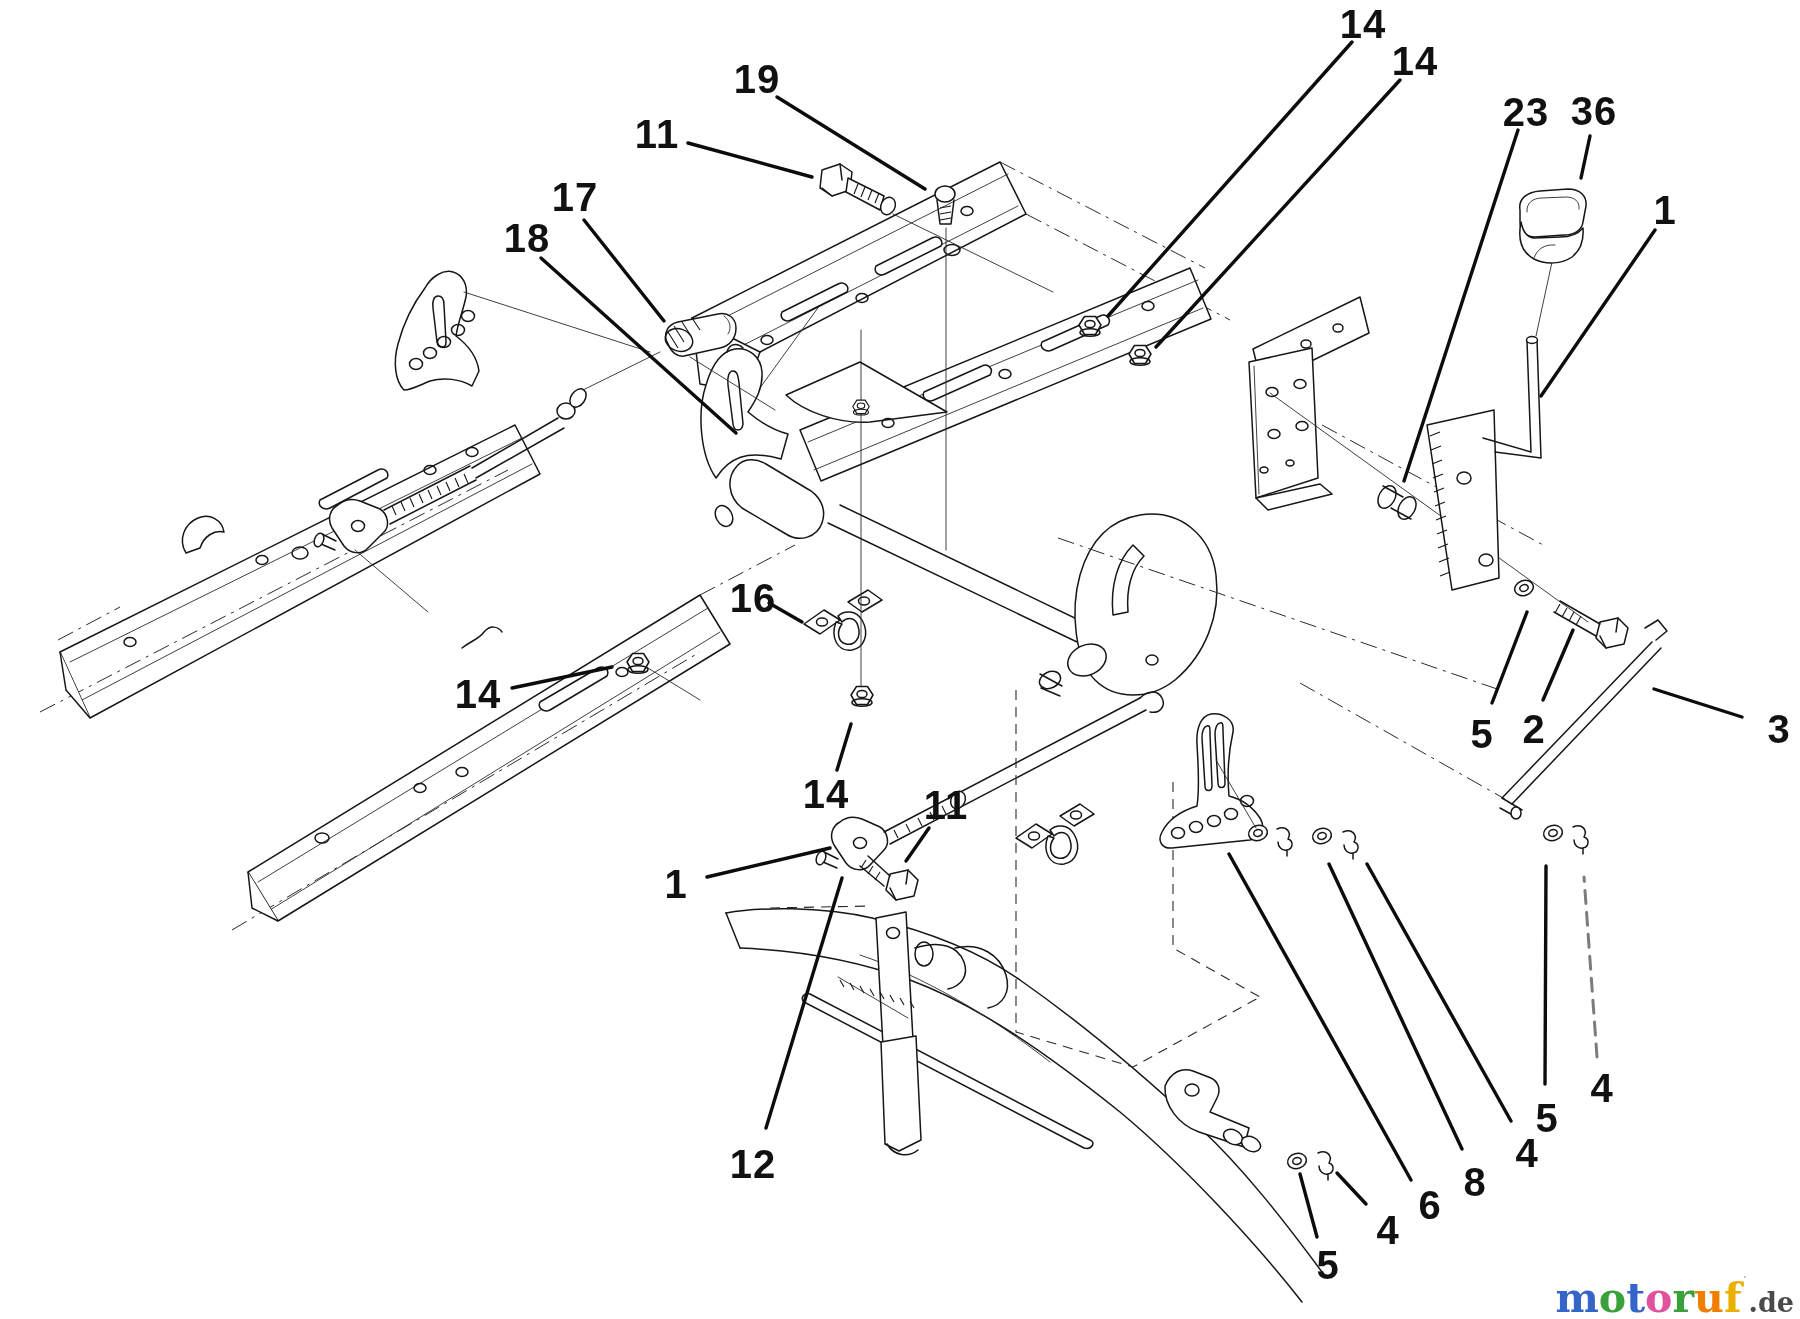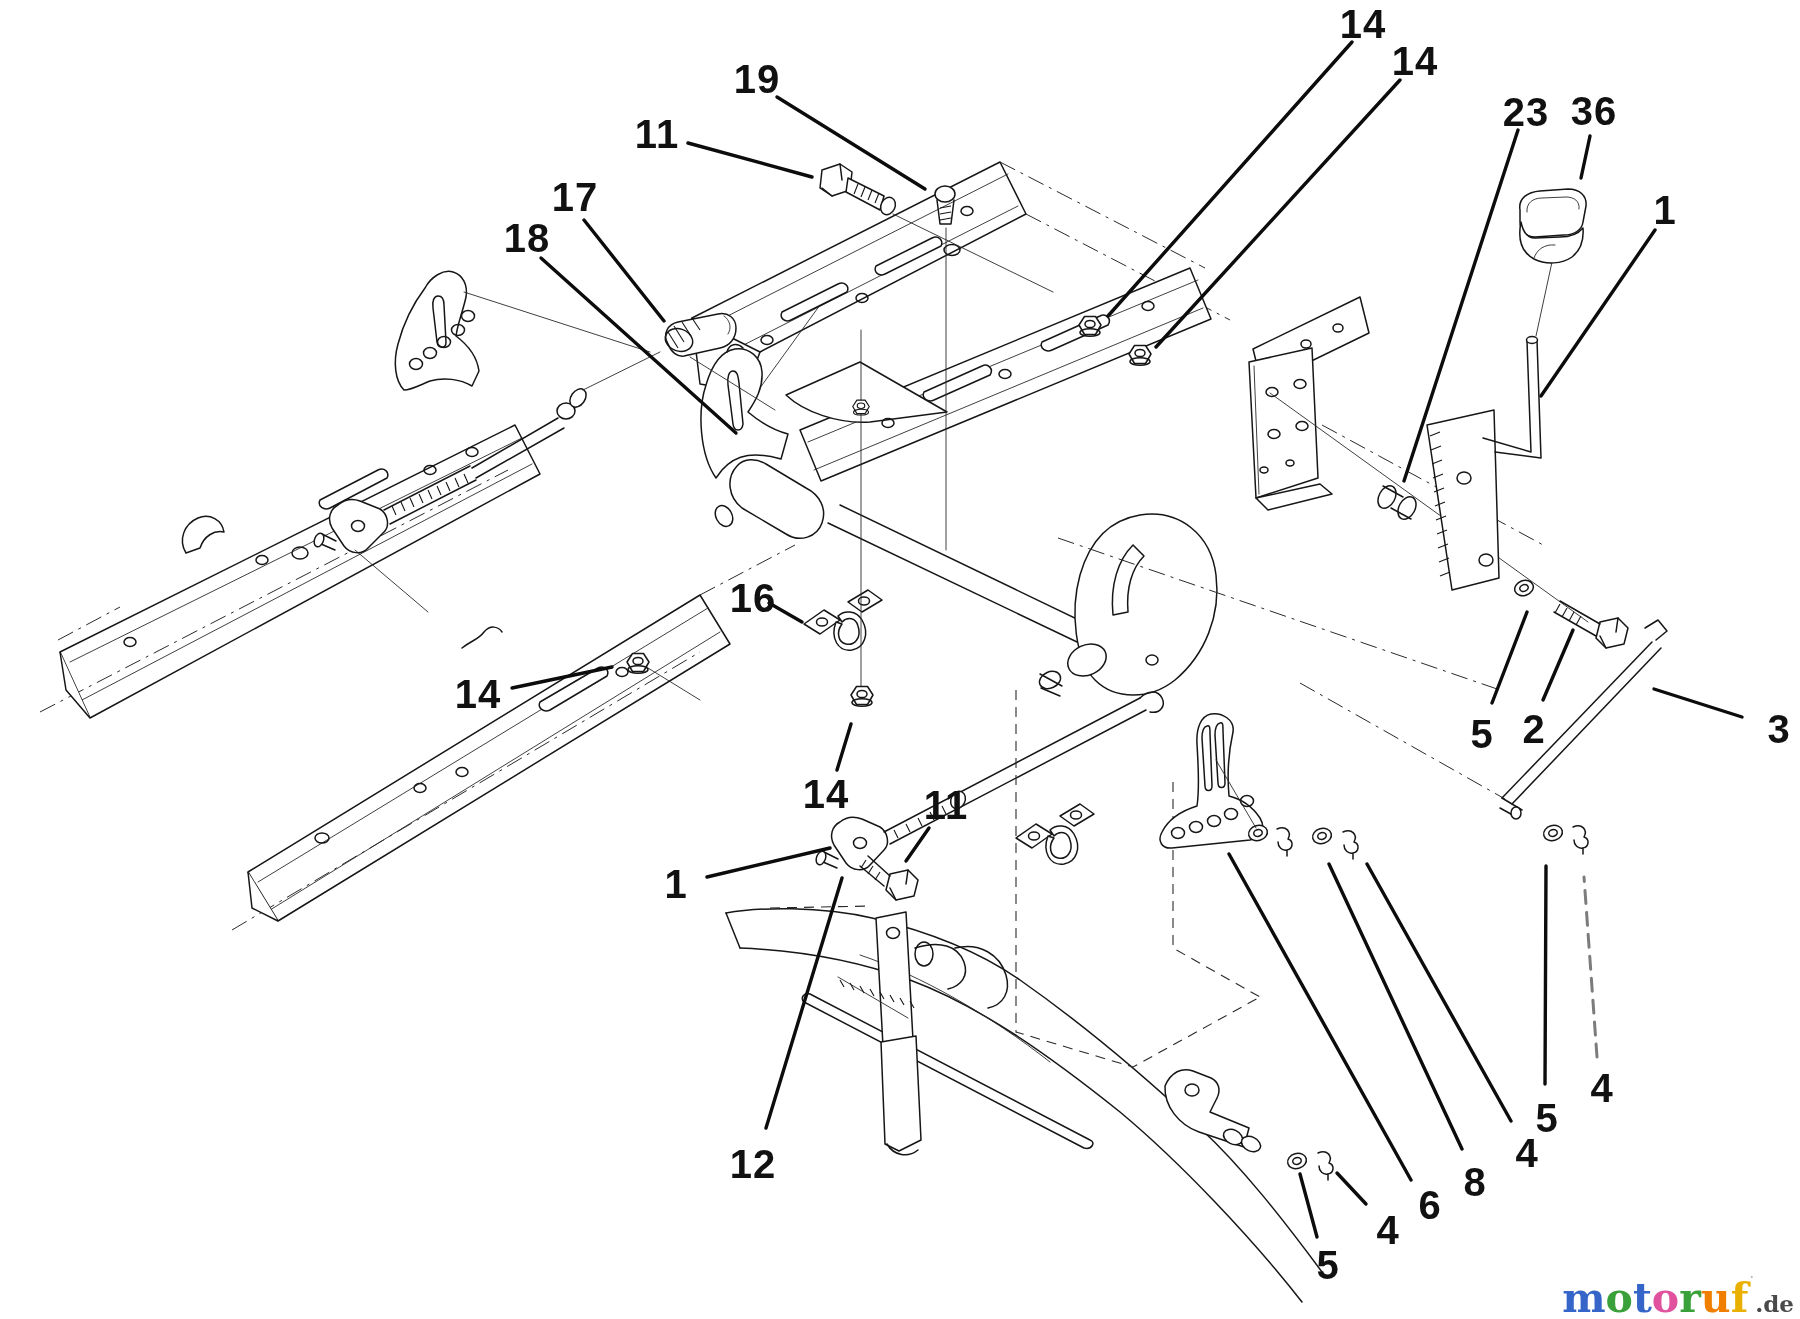--- a/index.html
+++ b/index.html
@@ -14,21 +14,21 @@
   .ds{fill:none;stroke:#2a2a2a;stroke-width:1.1;stroke-dasharray:10 7;}
   .hatch{fill:none;stroke:#161616;stroke-width:1.1;}
   .leader{stroke:#0c0c0c;stroke-width:3.4;fill:none;stroke-linecap:round;}
   .leader.dashed{stroke:#7c7c7c;stroke-width:3;stroke-dasharray:13 9;}
   .callout{position:absolute;transform:translate(-50%,-50%);font-size:40px;font-weight:700;
            color:#111;letter-spacing:1px;font-family:"Liberation Sans",sans-serif;white-space:nowrap;}
   .logo{position:absolute;right:6px;bottom:0px;font-family:"DejaVu Serif",serif;
         font-weight:bold;font-size:41px;line-height:1;user-select:none;}
   .logo .lt{display:inline-block;}
   .logo .mark{font-size:14px;vertical-align:top;position:relative;top:-2px;}
-  .logo-suffix{font-size:23px;font-weight:bold;}
+  .logo-suffix{font-size:27px;font-weight:bold;}
 </style>
 </head>
 <body>
 
 <div class="stage">
 
 <svg viewBox="0 0 1800 1319" width="1800" height="1319" xmlns="http://www.w3.org/2000/svg">
   <defs>
     <g id="nut">
       <path class="fw" d="M 11,-2 L 5.5,7.5 L -5.5,7.5 L -11,-2 L -5.5,-10.5 L 5.5,-10.5 Z"></path>

